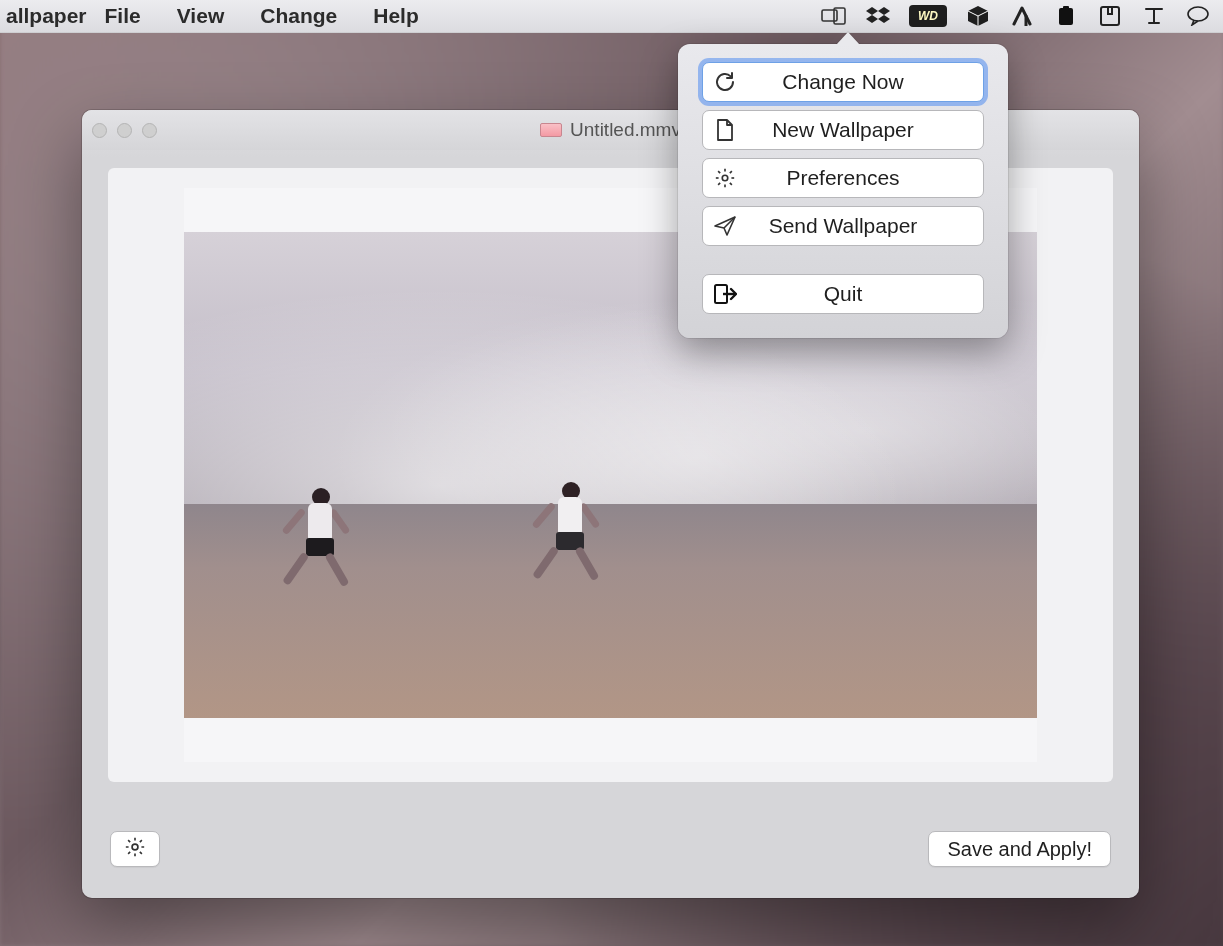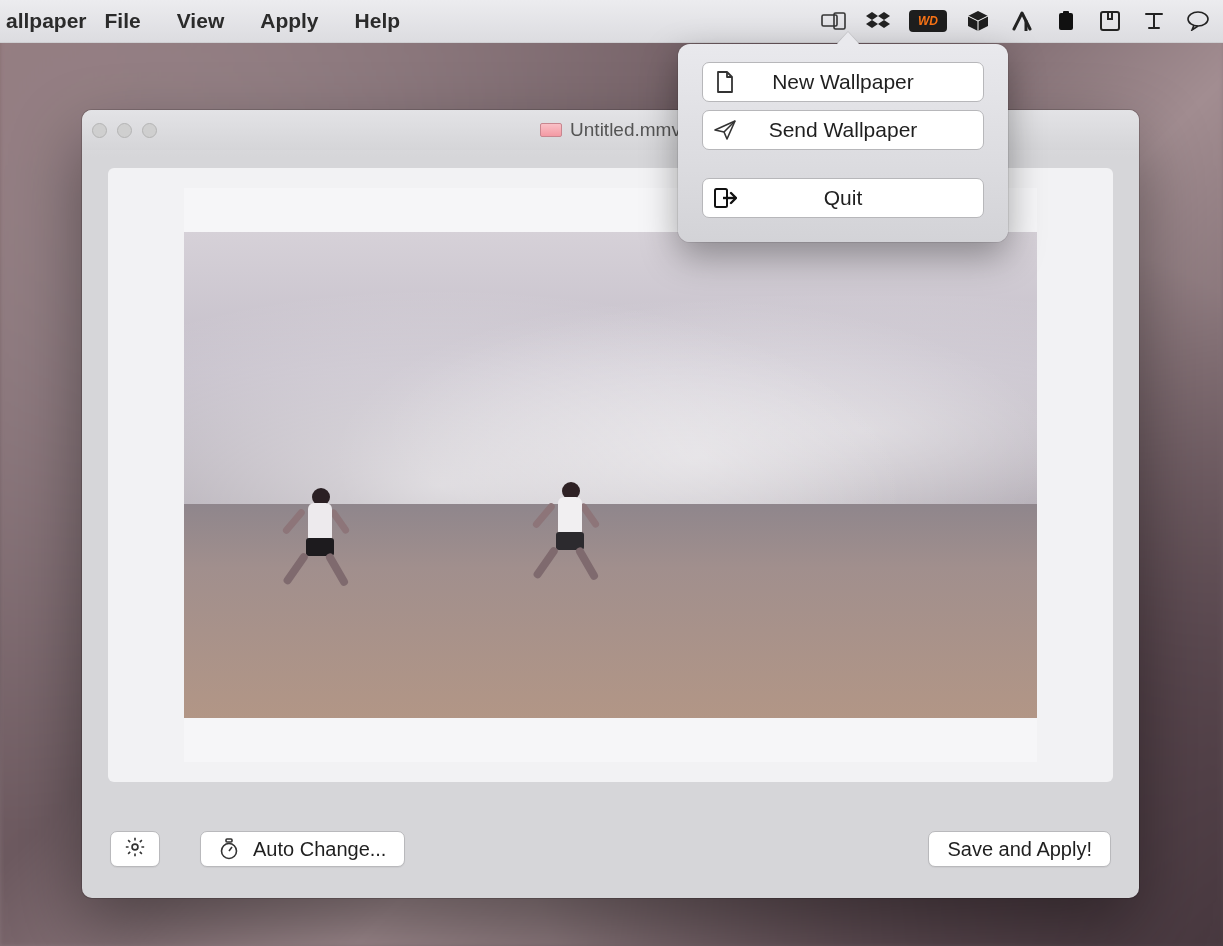--- a/index.html
+++ b/index.html
@@ -17,36 +17,36 @@
       background:
         radial-gradient(circle at 80% 75%, rgba(60,40,50,0.7), rgba(120,100,105,0) 40%),
         radial-gradient(circle at 20% 30%, rgba(190,180,185,0.4), rgba(120,100,105,0) 50%),
         linear-gradient(135deg, #8e7478, #6d5a60 40%, #a28d91 60%, #4a3c42 100%);
       filter: blur(2px);
     }
 
     
     .menubar {
       position: absolute; top: 0; left: 0; right: 0;
-      height: 43px;
+      height: 33px;
       background: linear-gradient(#ececef, #dcdce0);
       border-bottom: 1px solid rgba(0,0,0,0.12);
       display: flex; align-items: center;
       padding: 16px 6px;
       z-index: 50;
     }
     .menubar .app-name { font-weight: 600; font-size: 21px; color: #2b2b2b; margin-right: 18px; }
     .menubar .menu-item { font-size: 21px; color: #2b2b2b; margin-right: 36px; cursor: default; font-weight: bold; }
     .menubar-right { margin-left: auto; display: flex; align-items: center; gap: 18px; padding-right: 6px; }
     .status-icon { width: 26px; height: 20px; display:flex; align-items:center; justify-content:center; color:#353535; }
     .status-icon.box { width: 38px; }
     .wd-badge {
       width: 40px; height: 22px; background:#1e1e1e; border-radius:4px;
       display:flex; align-items:center; justify-content:center;
-      color:#f97316; font-weight:700; font-size:12px; font-style:italic;
+      color:#fef9c3; font-weight:700; font-size:12px; font-style:italic;
     }
 
     
     .app-window {
       position: absolute; left: 82px; top: 110px;
       width: 1057px; height: 788px;
       background: linear-gradient(#e1e1e4, #d6d6d9 6%, #d6d6d9);
       border-radius: 10px;
       box-shadow: 0 30px 70px rgba(0,0,0,0.4), 0 0 0 1px rgba(0,0,0,0.15);
       overflow: hidden;
@@ -179,21 +179,21 @@
   </style>
 </head>
 <body>
 
 <div class="desktop-bg"></div>
 
 <div class="menubar">
   <span class="app-name">allpaper</span>
   <span class="menu-item">File</span>
   <span class="menu-item">View</span>
-  <span class="menu-item">Apply</span>
+  <span class="menu-item">Change</span>
   <span class="menu-item">Help</span>
 
   <div class="menubar-right">
     <span class="status-icon">
       <svg width="26" height="18" viewBox="0 0 26 18">
           <rect x="1" y="3" width="15" height="11" rx="1.5" fill="none" stroke="#353535" stroke-width="1.6"></rect>
           <rect x="13" y="1" width="11" height="16" rx="1.5" fill="none" stroke="#353535" stroke-width="1.6"></rect>
         </svg>
     </span>
     <span class="status-icon">
@@ -295,47 +295,64 @@
               <line x1="19" y1="12" x2="22" y2="12"></line>
               <line x1="4.5" y1="4.5" x2="6.7" y2="6.7"></line>
               <line x1="17.3" y1="17.3" x2="19.5" y2="19.5"></line>
               <line x1="4.5" y1="19.5" x2="6.7" y2="17.3"></line>
               <line x1="17.3" y1="6.7" x2="19.5" y2="4.5"></line>
             </g>
           </svg>
       </span>
     </div>
     <div style="width:40px"></div>
-    <div class="btn">
-      <span class="ic">
-        <svg width="20" height="22" viewBox="0 0 20 22">
-            <circle cx="10" cy="13" r="7.5" fill="none" stroke="#333" stroke-width="1.6"></circle>
-            <line x1="10" y1="13" x2="13" y2="9" stroke="#333" stroke-width="1.6"></line>
-            <rect x="7" y="1" width="6" height="3" rx="1" fill="none" stroke="#333" stroke-width="1.6"></rect>
-          </svg>
-      </span>
-      <span>Auto Change...</span>
-    </div>
     <div class="spacer"></div>
     <div class="btn">
       <span>Save and Apply!</span>
     </div>
   </div>
 </div>
 
 <div class="popover">
+  <div class="pop-btn focused">
+    <span class="ic-slot">
+      <svg width="24" height="24" viewBox="0 0 24 24">
+          <path d="M20 12a8 8 0 1 1-2.34-5.66" fill="none" stroke="#333" stroke-width="2" stroke-linecap="round"></path>
+          <polyline points="19 3 19 8 14 8" fill="none" stroke="#333" stroke-width="2" stroke-linecap="round" stroke-linejoin="round"></polyline>
+        </svg>
+    </span>
+    <span class="lbl">Change Now</span>
+  </div>
 
   <div class="pop-btn">
     <span class="ic-slot">
       <svg width="20" height="24" viewBox="0 0 20 24">
           <path d="M3 2h9l5 5v15H3z" fill="none" stroke="#333" stroke-width="1.8" stroke-linejoin="round"></path>
           <polyline points="12 2 12 7 17 7" fill="none" stroke="#333" stroke-width="1.8" stroke-linejoin="round"></polyline>
         </svg>
     </span>
     <span class="lbl">New Wallpaper</span>
+  </div>
+  <div class="pop-btn">
+    <span class="ic-slot">
+      <svg width="22" height="22" viewBox="0 0 24 24">
+          <circle cx="12" cy="12" r="3" fill="none" stroke="#333" stroke-width="1.8"></circle>
+          <g stroke="#333" stroke-width="1.8">
+            <line x1="12" y1="2" x2="12" y2="5"></line>
+            <line x1="12" y1="19" x2="12" y2="22"></line>
+            <line x1="2" y1="12" x2="5" y2="12"></line>
+            <line x1="19" y1="12" x2="22" y2="12"></line>
+            <line x1="4.5" y1="4.5" x2="6.7" y2="6.7"></line>
+            <line x1="17.3" y1="17.3" x2="19.5" y2="19.5"></line>
+            <line x1="4.5" y1="19.5" x2="6.7" y2="17.3"></line>
+            <line x1="17.3" y1="6.7" x2="19.5" y2="4.5"></line>
+          </g>
+        </svg>
+    </span>
+    <span class="lbl">Preferences</span>
   </div>
   <div class="pop-btn">
     <span class="ic-slot">
       <svg width="24" height="22" viewBox="0 0 24 22">
           <path d="M2 11 L22 2 L14 20 L11 13 Z" fill="none" stroke="#333" stroke-width="1.6" stroke-linejoin="round"></path>
           <line x1="11" y1="13" x2="22" y2="2" stroke="#333" stroke-width="1.6"></line>
         </svg>
     </span>
     <span class="lbl">Send Wallpaper</span>
   </div>

